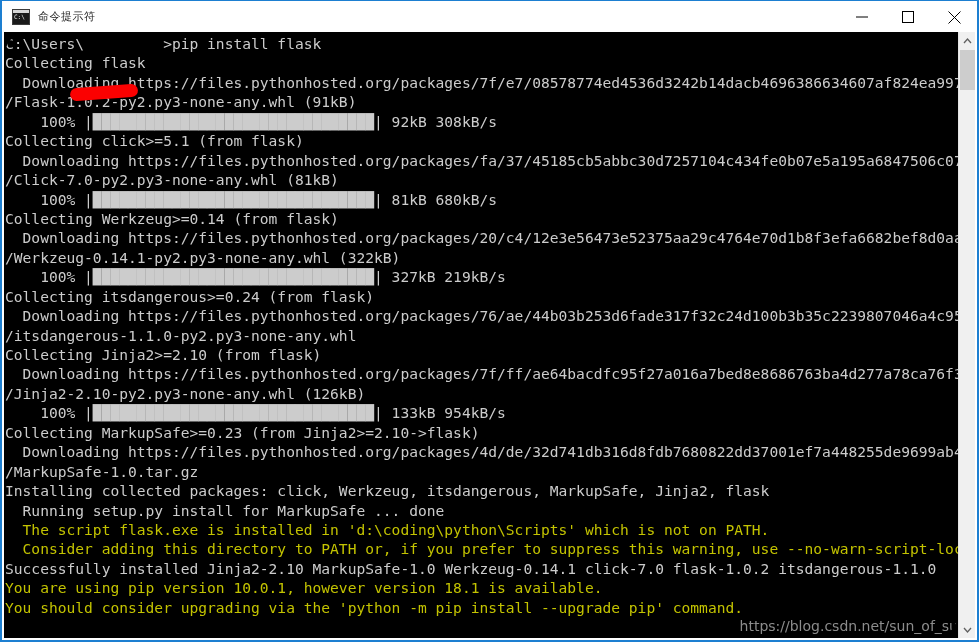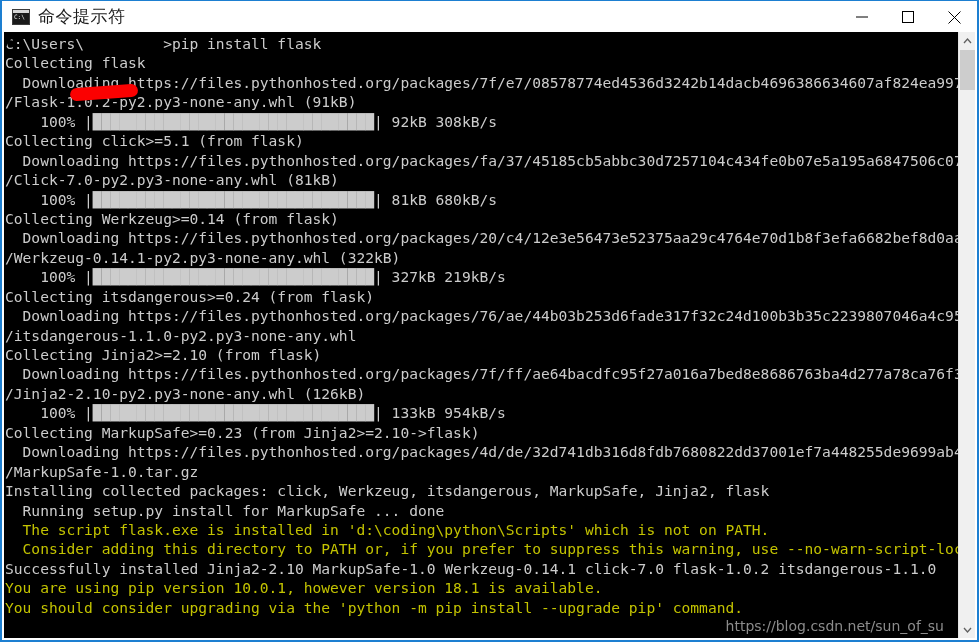--- a/index.html
+++ b/index.html
@@ -54,21 +54,21 @@
     position: absolute;
     left: 1px;
     top: 3px;
     font-size: 6px;
     line-height: 8px;
     color: #e8e8e8;
     font-family: "DejaVu Sans Mono", monospace;
   }
   .title-text {
     font-family: "DejaVu Sans", sans-serif;
-    font-size: 17px;
+    font-size: 11px;
     color: #1c1c1c;
     letter-spacing: 0.5px;
   }
   .win-controls {
     position: absolute;
     right: 0;
     top: 0;
     height: 32px;
     display: flex;
   }
@@ -114,21 +114,21 @@
   .c-white  { color: #cccccc; }
   .c-yellow { color: #c3c300; }
   .redact {
     position: absolute;
     background: #fb0101;
     border-radius: 7px;
     transform: rotate(-4deg);
   }
   .watermark {
     position: absolute;
-    right: 14px;
+    right: 0;
     bottom: 4px;
     font-family: "DejaVu Sans", sans-serif;
     font-size: 14px;
     color: #8c8c8c;
     white-space: nowrap;
   }
   
   .scrollbar {
     width: 17px;
     flex: none;

